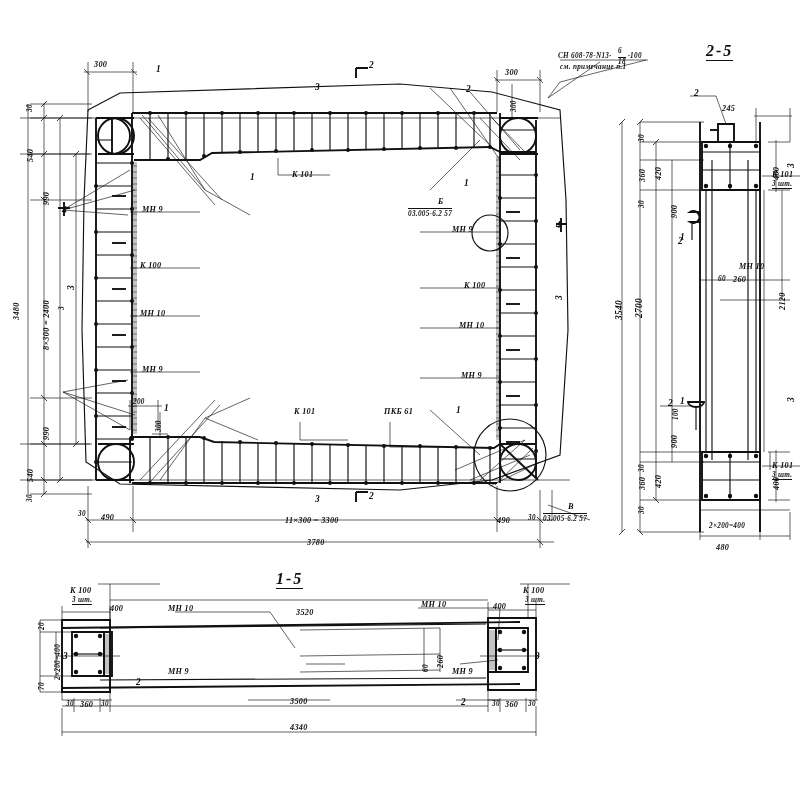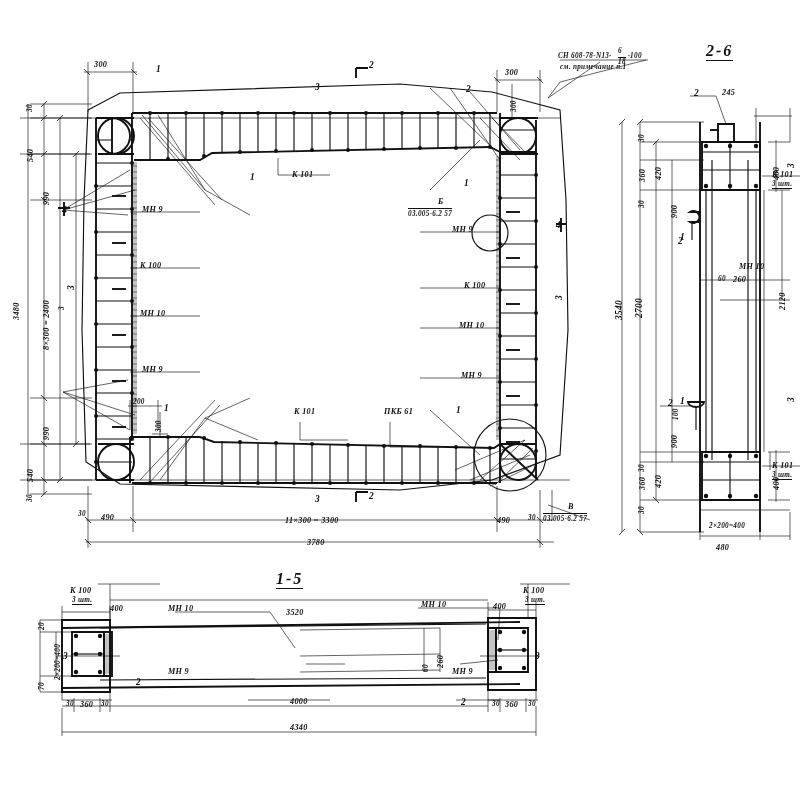--- a/index.html
+++ b/index.html
@@ -625,21 +625,21 @@
     <path d="M56,656 L120,656"></path>
     <path d="M480,656 L540,656"></path>
   </g>
 
   <g class="tn">
     <path d="M548,98 L560,82 L646,60"></path>
     <path d="M560,60 L648,60"></path>
   </g>
 </svg>
 
-<div class="lbl t15 ul" style="left:706px;top:42px;">2-6</div>
+<div class="lbl t15 ul" style="left:706px;top:42px;">2-5</div>
 <div class="lbl t15 ul" style="left:276px;top:570px;">1-5</div>
 
 <div class="lbl t7" style="left:558px;top:52px;">СН 608-78-N13·</div>
 <div class="lbl t7" style="left:618px;top:47px;">6</div>
 <div class="lbl t7" style="left:618px;top:57px;border-top:1px solid #111;">18</div>
 <div class="lbl t7" style="left:628px;top:52px;">·100</div>
 <div class="lbl t7" style="left:560px;top:63px;">см. примечание п.1</div>
 
 <div class="lbl t8" style="left:292px;top:170px;">К 101</div>
 <div class="lbl t8" style="left:142px;top:205px;">МН 9</div>
@@ -698,21 +698,21 @@
 <div class="lbl t7 vert" style="left:510px;top:112px;transform:rotate(-90deg);">300</div>
 
 <div class="lbl t7 vert" style="left:638px;top:142px;transform:rotate(-90deg);">30</div>
 <div class="lbl t8 vert" style="left:638px;top:182px;transform:rotate(-90deg);">360</div>
 <div class="lbl t8 vert" style="left:654px;top:180px;transform:rotate(-90deg);">420</div>
 <div class="lbl t7 vert" style="left:638px;top:208px;transform:rotate(-90deg);">30</div>
 <div class="lbl t8 vert" style="left:670px;top:218px;transform:rotate(-90deg);">900</div>
 <div class="lbl t9 vert" style="left:614px;top:320px;transform:rotate(-90deg);">3540</div>
 <div class="lbl t9 vert" style="left:634px;top:318px;transform:rotate(-90deg);">2700</div>
 
-<div class="lbl t8" style="left:722px;top:88px;">245</div>
+<div class="lbl t8" style="left:722px;top:104px;">245</div>
 <div class="lbl t8 vert" style="left:772px;top:180px;transform:rotate(-90deg);">400</div>
 <div class="lbl t8 vert" style="left:778px;top:310px;transform:rotate(-90deg);">2120</div>
 <div class="lbl t7" style="left:718px;top:275px;">60</div>
 <div class="lbl t8" style="left:733px;top:275px;">260</div>
 <div class="lbl t7 vert" style="left:672px;top:420px;transform:rotate(-90deg);">100</div>
 <div class="lbl t8 vert" style="left:670px;top:448px;transform:rotate(-90deg);">900</div>
 <div class="lbl t8 vert" style="left:772px;top:490px;transform:rotate(-90deg);">400</div>
 <div class="lbl t7 vert" style="left:638px;top:472px;transform:rotate(-90deg);">30</div>
 <div class="lbl t8 vert" style="left:638px;top:490px;transform:rotate(-90deg);">360</div>
 <div class="lbl t8 vert" style="left:654px;top:488px;transform:rotate(-90deg);">420</div>
@@ -739,22 +739,22 @@
 <div class="lbl t7 ul" style="left:525px;top:596px;">3 шт.</div>
 <div class="lbl t8" style="left:168px;top:604px;">МН 10</div>
 <div class="lbl t8" style="left:421px;top:600px;">МН 10</div>
 <div class="lbl t8" style="left:168px;top:667px;">МН 9</div>
 <div class="lbl t8" style="left:452px;top:667px;">МН 9</div>
 <div class="lbl t9" style="left:63px;top:651px;">3</div>
 <div class="lbl t9" style="left:535px;top:651px;">3</div>
 <div class="lbl t9" style="left:136px;top:677px;">2</div>
 <div class="lbl t9" style="left:461px;top:697px;">2</div>
 
-<div class="lbl t8" style="left:286px;top:608px;">3520</div>
-<div class="lbl t8" style="left:290px;top:697px;">4000</div>
+<div class="lbl t8" style="left:296px;top:608px;">3520</div>
+<div class="lbl t8" style="left:290px;top:697px;">3500</div>
 <div class="lbl t8" style="left:290px;top:723px;">4340</div>
 <div class="lbl t8" style="left:110px;top:604px;">400</div>
 <div class="lbl t8" style="left:493px;top:602px;">400</div>
 <div class="lbl t8" style="left:80px;top:700px;">360</div>
 <div class="lbl t8" style="left:505px;top:700px;">360</div>
 <div class="lbl t7" style="left:66px;top:700px;">30</div>
 <div class="lbl t7" style="left:101px;top:700px;">30</div>
 <div class="lbl t7" style="left:492px;top:700px;">30</div>
 <div class="lbl t7" style="left:528px;top:700px;">30</div>
 <div class="lbl t7 vert" style="left:38px;top:690px;transform:rotate(-90deg);">70</div>

